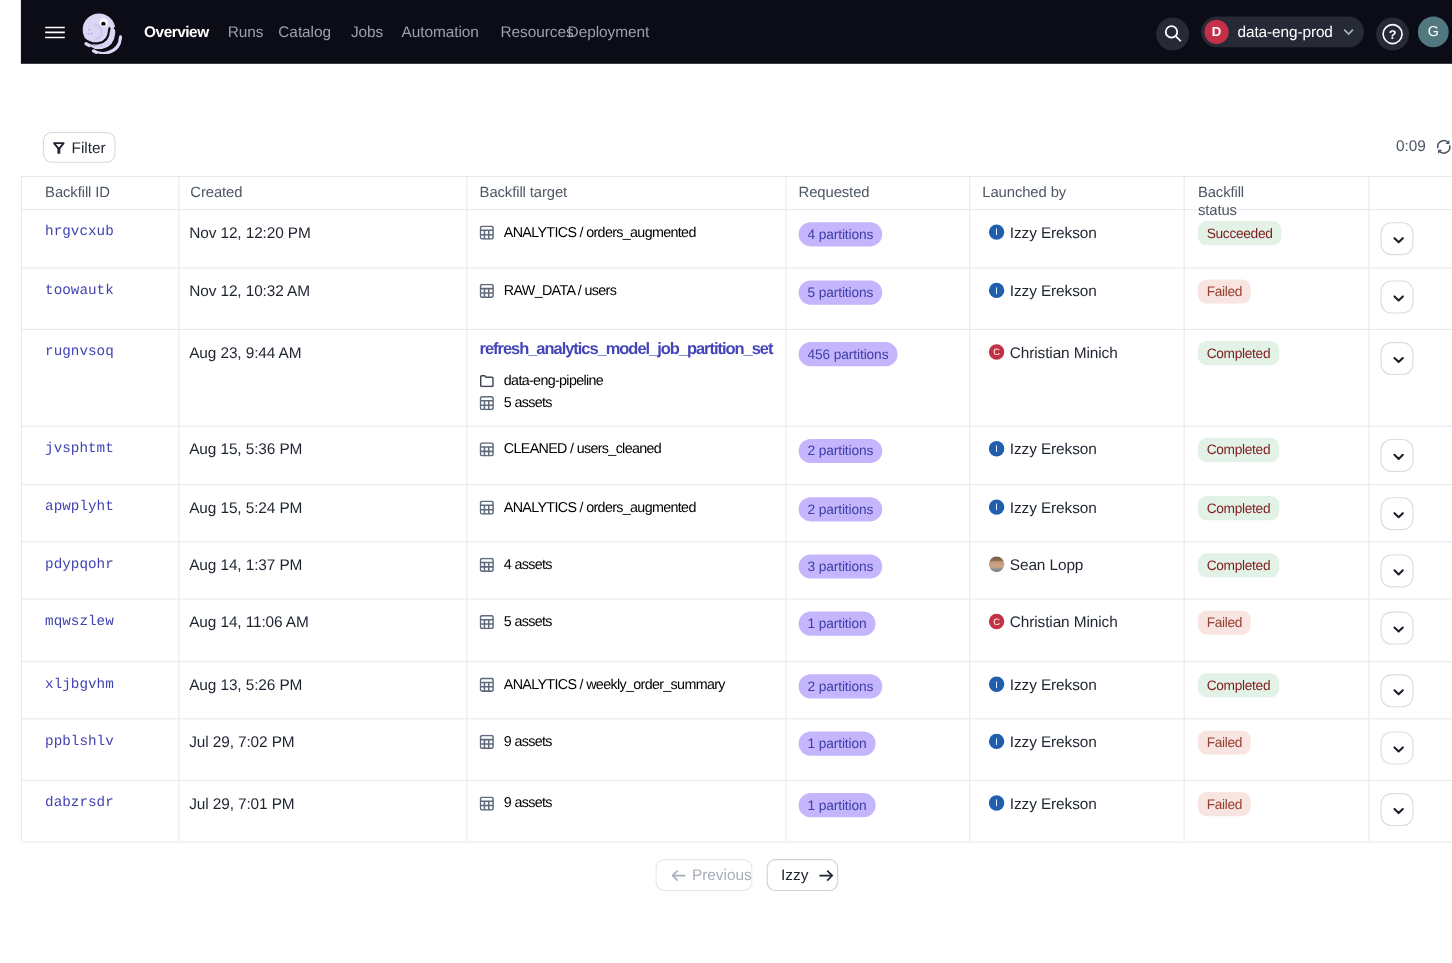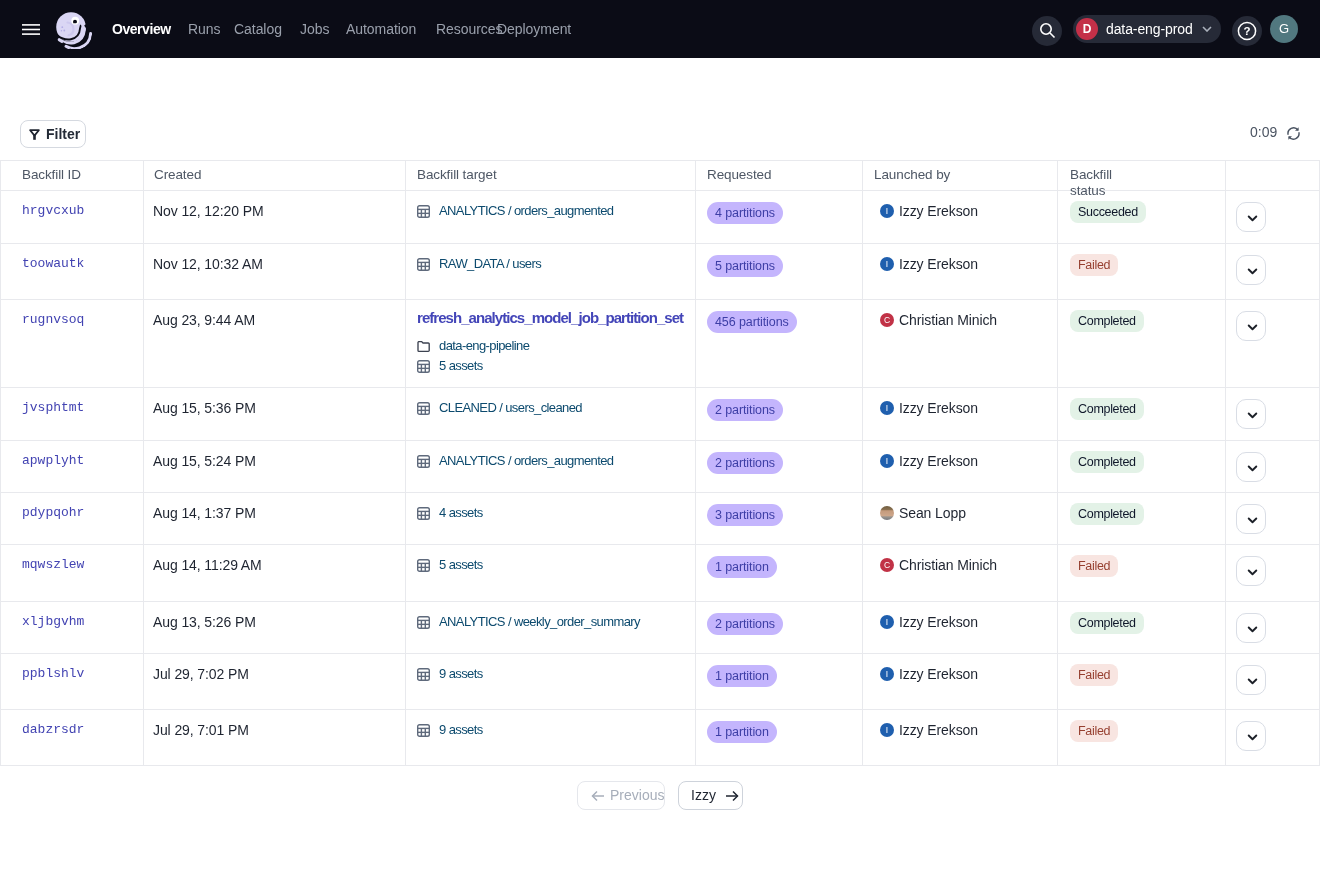--- a/index.html
+++ b/index.html
@@ -1,17 +1,17 @@
 <!DOCTYPE html>
 <html><head>
 <meta charset="utf-8">
 <style>
 * { margin:0; padding:0; box-sizing:border-box; }
 html,body { width:1320px; height:875px; background:#fff; font-family:"Liberation Sans",sans-serif; overflow:hidden; }
-#page { position:relative; width:1118px; height:875px; }
+#page { position:relative; width:1118px; height:875px;margin-left:19px; }
 
 
 #nav { position:absolute; left:0; top:0; width:1320px; height:58px; background:#0b0c16; }
 #nav .item { position:absolute; top:0; height:58px; line-height:58px; font-size:14px; color:#9aa0ac; letter-spacing:-0.05px; }
 #nav .item.active { color:#ffffff; font-weight:700; letter-spacing:-0.45px; }
 #hamb { position:absolute; left:22px; top:24px; }
 #logo { position:absolute; left:54px; top:11px; }
 .ncirc { position:absolute; top:16px; width:30px; height:30px; border-radius:50%; background:#262a37; }
 #searchc { left:1032px; }
 #helpc { left:1232px; }
@@ -20,42 +20,42 @@
 #depl .dtxt { position:absolute; left:33px; top:0; height:28px; line-height:28px; color:#fff; font-size:14px; font-weight:500; letter-spacing:-0.1px; }
 #gav { position:absolute; left:1270px; top:15px; width:28px; height:28px; border-radius:50%; background:#51787f; color:#fff; font-size:13px; font-weight:500; text-align:center; line-height:28px; }
 
 
 #tabs { position:absolute; left:0; top:58px; width:1320px; height:53px; background:#f9f9fa; border-bottom:1px solid #e8e9ec; }
 #tabs .tab { position:absolute; top:0; height:52px; line-height:52px; font-size:14px; font-weight:700; color:#374151; letter-spacing:-0.3px; }
 #tabs .tab.active { color:#4d46e0; border-bottom:2px solid #4d46e0; height:51px; }
 
 
 #filterbtn { position:absolute; left:20px; top:120px; width:66px; height:28px; border:1px solid #d5d9e0; border-radius:8px; background:#fff; }
-#filterbtn span { position:absolute; left:25px; top:5px; font-size:14px; font-weight:700; color:#232a36; }
+#filterbtn span { position:absolute; left:25px; top:5px; font-size:14px; font-weight:400; color:#232a36; }
 #filterbtn svg { position:absolute; left:8px; top:8px; }
 #timer { position:absolute; left:1250px; top:124px; font-size:14px; color:#4b5462; }
 #refresh { position:absolute; left:1286px; top:126px; }
 
 
 .hline { position:absolute; left:0; width:1320px; height:1px; background:#e8e9ed; }
 .vline { position:absolute; top:160px; width:1px; height:605px; background:#e8e9ed; }
 
 
 .hcell { position:absolute; top:167px; height:16px; line-height:16px; font-size:13.5px; color:#4e5765; letter-spacing:-0.1px; }
 
 
 .cell { position:absolute; height:20px; line-height:20px; font-size:14px; color:#1e2430; letter-spacing:-0.1px; white-space:nowrap; }
 .tgt .link { font-size:13px; letter-spacing:-0.6px; }
 .mono { font-family:"Liberation Mono",monospace; font-size:13px; color:#4243b2; letter-spacing:0; }
-.link { color:#0c4a6e; }
+.link { color:#000000; }
 .tgt { display:flex; align-items:center; }
 .tgt svg { margin-right:9px; flex:none; }
 .pill { position:absolute; height:22px; line-height:22px; border-radius:11px; background:#c4b5fd; color:#3d3ea6; font-size:12.5px; padding:0 8px; letter-spacing:-0.1px; }
 .badge { position:absolute; height:22px; line-height:22px; border-radius:8px; font-size:12.5px; padding:0 8px; letter-spacing:-0.3px; }
-.badge.ok { background:#e3f2e7; color:#0f172a; }
+.badge.ok { background:#e3f2e7; color:#7f1d1d; }
 .badge.bad { background:#f8e5e1; color:#963f2f; }
 .who { display:flex; align-items:center; }
 .av { flex:none; width:14px; height:14px; border-radius:50%; margin-right:5px; color:#fff; font-size:8.5px; font-weight:400; text-align:center; line-height:14px; }
 .av.i { background:#1f5fae; }
 .av.c { background:#c13246; }
 .av.s { background:linear-gradient(180deg, #6f5d40 0%, #8a7050 26%, #c49a7c 34%, #cda68a 68%, #9a958f 78%, #76777c 100%); }
 .caretbtn { position:absolute; width:30px; height:30px; border:1px solid #d9dde5; border-radius:10px; background:#fff; }
 .caretbtn svg { position:absolute; left:9.5px; top:11.5px; }
 .job { font-size:15px; font-weight:700; color:#4345b8; letter-spacing:-0.95px; }
 
@@ -303,21 +303,21 @@
 <span class="pill" style="left:707px;top:504px">3 partitions</span>
 <div class="cell who" style="left:880px;top:503px"><span class="av s"></span>Sean Lopp</div>
 <span class="badge ok" style="left:1070px;top:503px">Completed</span>
 <div class="caretbtn" style="left:1236px;top:504px">
       <svg width="11" height="7" viewBox="0 0 11 7">
         <polyline points="1.7,1.5 5.5,5.2 9.3,1.5" stroke="#1c2028" stroke-width="1.9" fill="none" stroke-linecap="round" stroke-linejoin="round"></polyline>
       </svg>
     </div>
 
 <span class="cell mono" style="left:22px;top:555px">mqwszlew</span>
-<span class="cell" style="left:153px;top:555px">Aug 14, 11:29 AM</span>
+<span class="cell" style="left:153px;top:555px">Aug 14, 11:06 AM</span>
 <div class="cell tgt" style="left:417px;top:555px">
       <svg width="13" height="13" viewBox="0 0 13 13">
         <g stroke="#5f6a7c" stroke-width="1.4" fill="none">
           <rect x="0.7" y="0.7" width="11.6" height="11.6" rx="1.8"></rect>
           <line x1="0.7" y1="4.4" x2="12.3" y2="4.4"></line>
           <line x1="0.7" y1="8.35" x2="12.3" y2="8.35"></line>
           <line x1="4.4" y1="4.4" x2="4.4" y2="12.3"></line>
           <line x1="8.3" y1="4.4" x2="8.3" y2="12.3"></line>
         </g>
       </svg>

